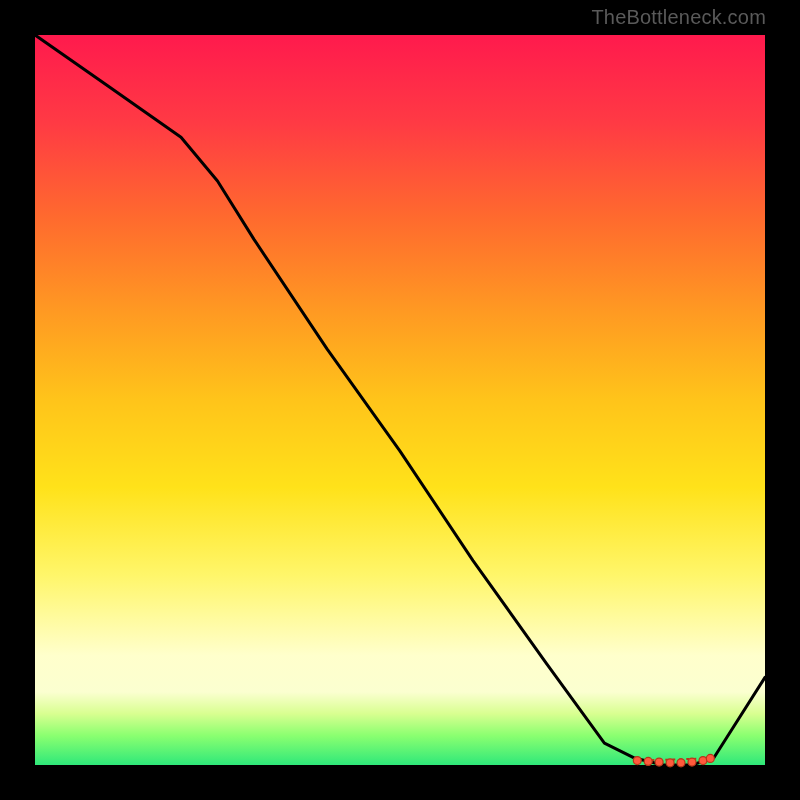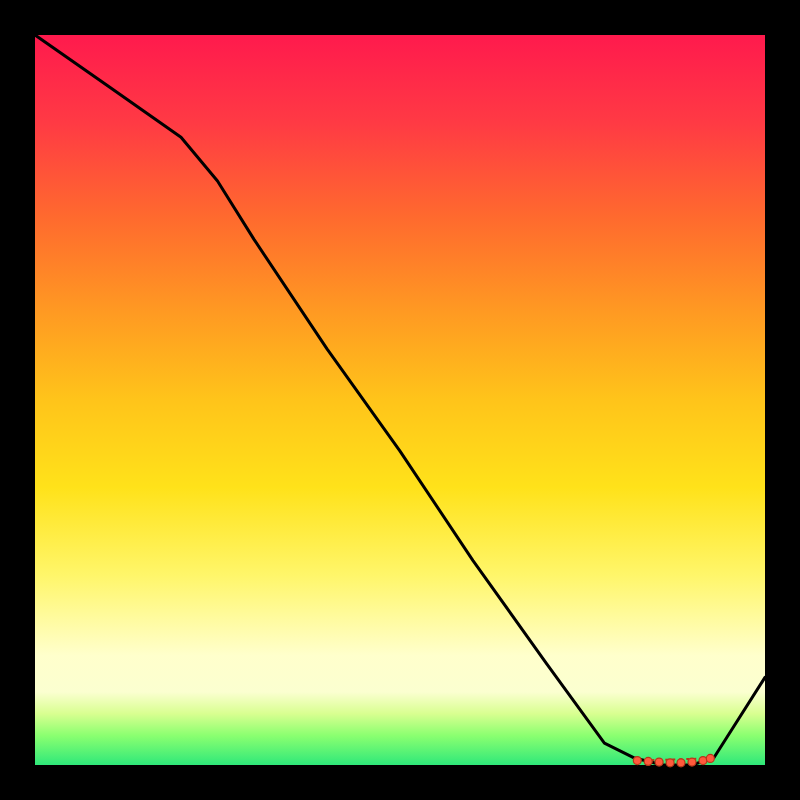--- a/index.html
+++ b/index.html
@@ -55,20 +55,21 @@
     font-size: 20px;
     font-weight: 500;
     letter-spacing: 0.2px;
   }
 </style>
 </head>
 <body>
 
 <div class="frame">
 
+  <div class="attribution">TheBottleneck.com</div>
 
   <div class="plot-area">
     <svg id="chart-svg" viewBox="0 0 730 730" preserveAspectRatio="none">
       <path id="main-line" fill="none" stroke="#000000" stroke-width="3" stroke-linejoin="round" stroke-linecap="round" d="M0.0 0.0 L73.0 51.1 L146.0 102.2 L182.5 146.0 L219.0 204.4 L292.0 313.9 L365.0 416.1 L438.0 525.6 L511.0 627.8 L569.4 708.1 L598.6 722.7 L627.8 730.0 L657.0 730.0 L678.9 722.7 L730.0 642.4"></path>
       <g id="marker-group">
           <line x1="602.3" y1="725.6" x2="675.3" y2="723.4" stroke="#b6371a" stroke-width="2" stroke-dasharray="3 4"></line>
           <circle cx="602.3" cy="725.6" r="4" fill="#ff5a3c" stroke="#b6371a" stroke-width="1.2"></circle>
           <circle cx="613.2" cy="726.4" r="4" fill="#ff5a3c" stroke="#b6371a" stroke-width="1.2"></circle>
           <circle cx="624.1" cy="727.1" r="4" fill="#ff5a3c" stroke="#b6371a" stroke-width="1.2"></circle>
           <circle cx="635.1" cy="727.8" r="4" fill="#ff5a3c" stroke="#b6371a" stroke-width="1.2"></circle>

